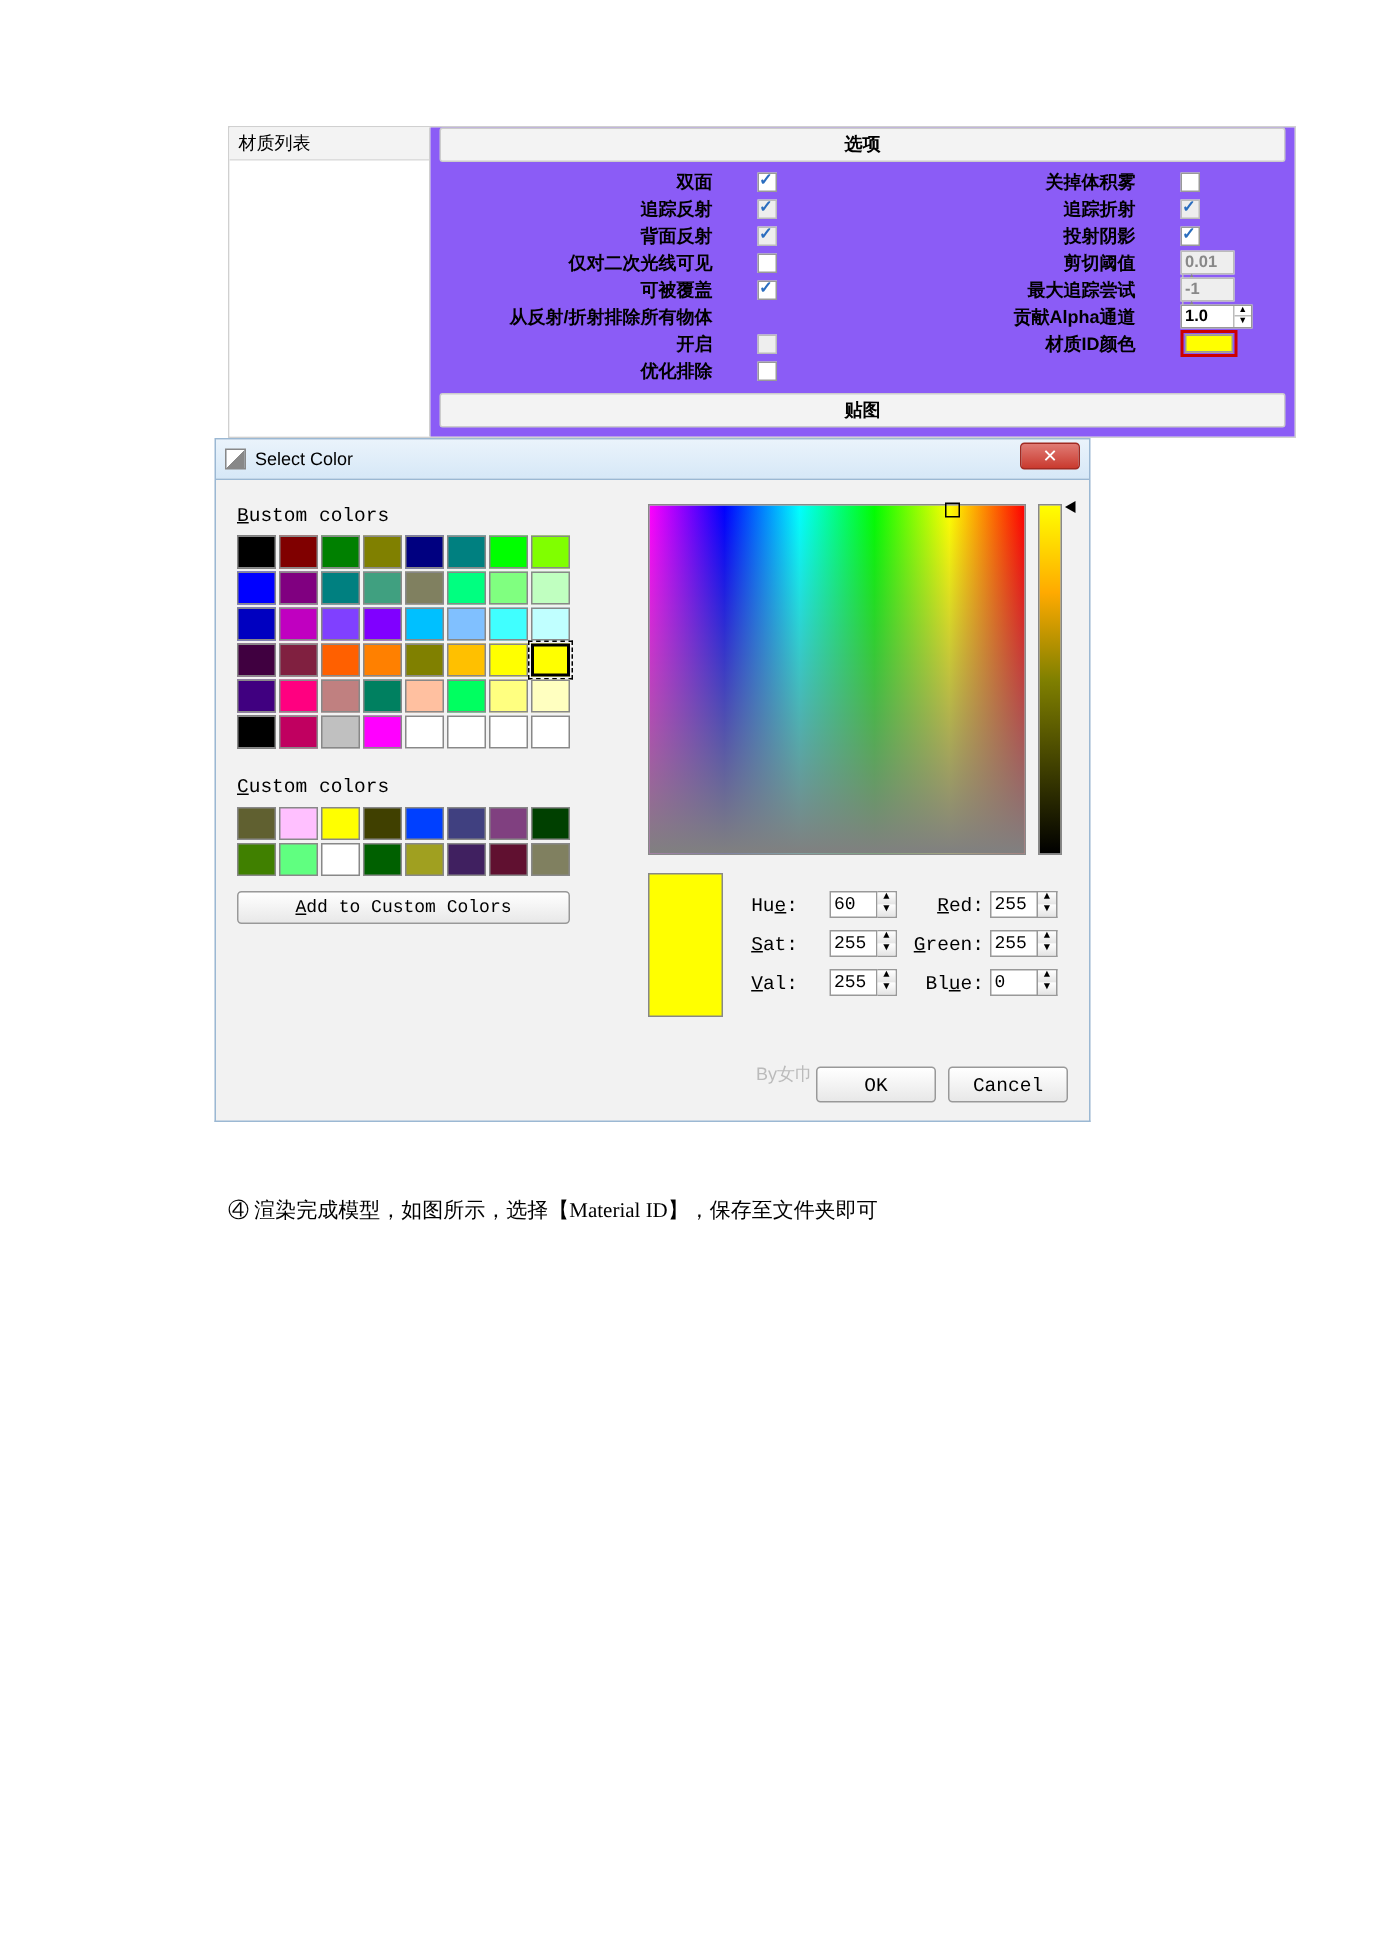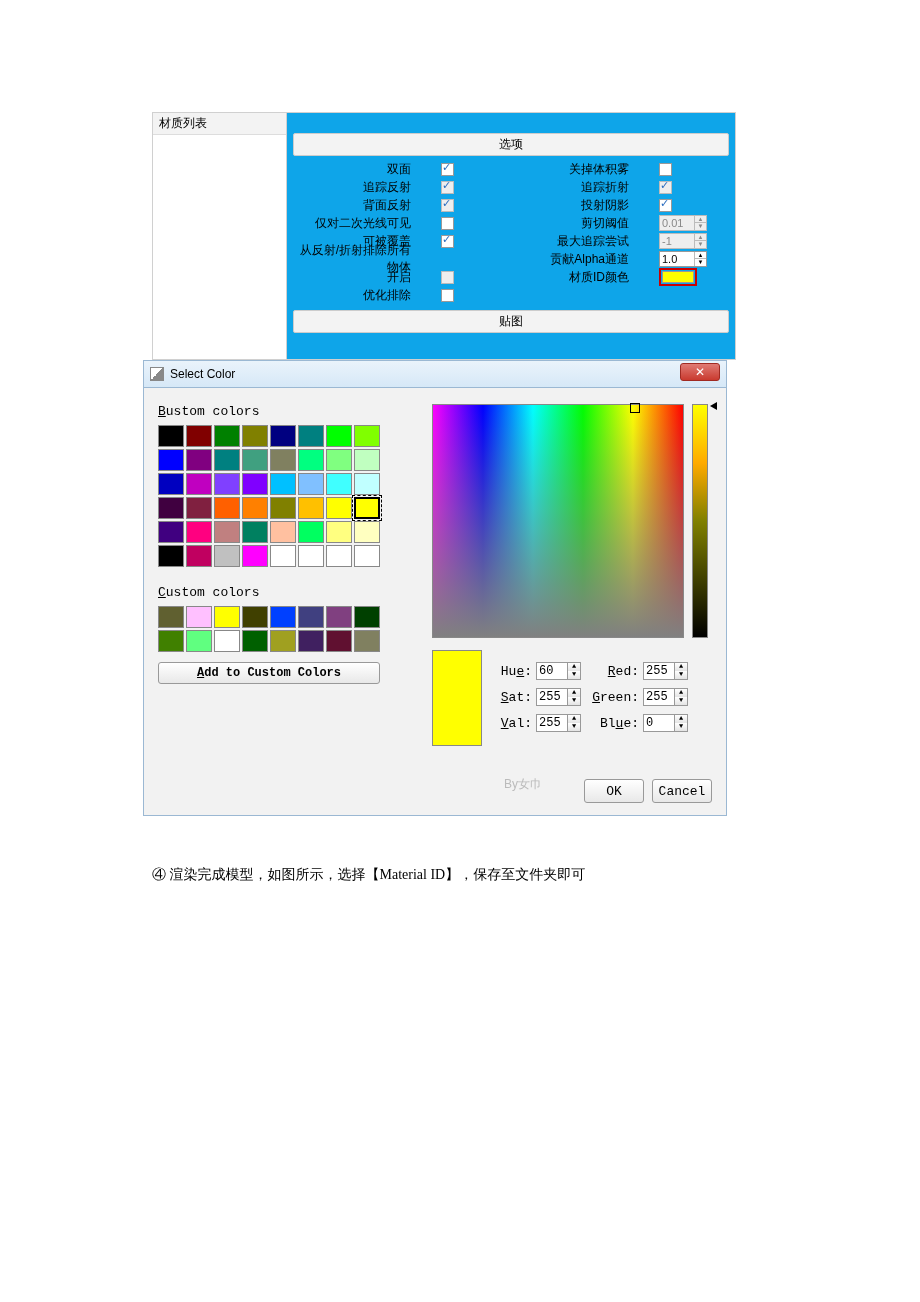--- a/index.html
+++ b/index.html
@@ -1,45 +1,45 @@
 <!DOCTYPE html>
 <html><head>
   <meta charset="utf-8">
   <style>
     * { box-sizing: border-box; margin: 0; padding: 0; }
     body { font-family: "Microsoft YaHei", SimSun, Arial, sans-serif; font-size: 12px; background: #fff; width: 920px; height: 1302px; }
 
     .page { padding: 4px 0; }
 
     
-    .mat-panel { display: flex; background: #f0f0f0; margin: 108px 0 0 152px; width: 584px; border: 1px solid #d0d0d0; }
+    .mat-panel { display: flex; background: #f0f0f0; margin: 80px 0 0 152px; width: 712px; border: 1px solid #d0d0d0; }
     .mat-left { width: 134px; background: #fff; border-right: 1px solid #d0d0d0; }
     .mat-left-hdr { background: #f3f3f3; padding: 2px 6px; border-bottom: 1px solid #ddd; font-size: 12px; }
     .mat-tree { padding: 2px 4px; }
     .tree-root { font-size: 12px; padding: 1px 2px; text-decoration: underline; }
     .tree-arrow { display:inline-block; width:0;height:0; border-top:4px solid #333; border-left:4px solid transparent; border-right:4px solid transparent; margin-right:3px; vertical-align:middle; }
     .tree-children { border: 2px solid #c00; padding: 1px 0; margin-top:1px; }
     .tree-item { font-size: 12px; padding: 1px 2px 1px 14px; white-space: nowrap; position:relative; }
     .tree-item::before { content:""; position:absolute; left:4px; top:5px; width:0;height:0; border-left:4px solid #888; border-top:3px solid transparent; border-bottom:3px solid transparent; }
     .tree-item.sel { background: #cde8ff; }
 
-    .mat-right { flex: 1; background: #0ea5e9; padding: 20px 6px; position:relative; }
+    .mat-right { flex: 1; background: #8b5cf6; padding: 0 6px; position:relative;font-weight:bold; }
     .fs { margin-bottom: 6px; }
     .fs-title { text-align: center; font-size: 12px; padding: 2px; border: 1px solid #ccc; background:#f3f3f3; border-radius:2px; cursor: default; }
     .opts { display: flex; gap: 0; margin-top: 4px; }
     .opt-col { flex: 1; }
     .opt-row { display: flex; align-items: center; height: 18px; font-size: 12px; }
     .opt-lbl { flex: 1; text-align: right; padding-right: 30px; }
     .opt-ctl { width: 70px; display:flex; justify-content:flex-start; }
     .cb { width: 13px; height: 13px; border: 1px solid #999; background: #fff; display:inline-block; position:relative; }
     .cb.on::after { content:"✓"; position:absolute; left:0; top:-3px; font-size:11px; color:#2a6dbf; }
     .cb.dis { background:#eee; border-color:#bbb; }
 
     .spin { display: inline-flex; border:1px solid #999; height:16px; background:#fff; }
-    .spin.dis { background:#eee; color:#888; border-color:#bbb; }
+    .spin.dis { background:#eee; color:#888; border-color:#bbb;flex-direction:column; }
     .spin-val { width: 34px; font-size:11px; padding:0 2px; line-height:14px; }
     .spin-btns { display:flex; flex-direction:column; width:12px; border-left:1px solid #bbb;}
     .sp-b { height:7px; font-size:6px; line-height:6px; text-align:center; border-bottom:1px solid #bbb; cursor:pointer; }
     .sp-b:last-child { border-bottom:none; }
 
     .swatch-box { border:2px solid #c00; padding:1px; display:inline-block; }
     .swatch { width:32px; height:12px; background:#ff0; border:1px solid #999; display:block; }
 
     
     .cp-wrap { margin: 0 0 0 143px; width:584px; }
@@ -51,47 +51,47 @@
     .cp-body { background:#f2f2f2; border:1px solid #9bb8d3; border-top:none; padding:16px 14px 12px; position:relative; height:428px; }
 
     .bc-label { font-family: "Courier New", monospace; font-size:13px; margin-bottom:6px; }
     .swatch-grid { display:grid; grid-template-columns: repeat(8,26px); gap:2px; }
     .sw { width:26px; height:22px; border:1px solid #888; cursor:pointer; }
     .sw.selected { outline:1px dashed #000; outline-offset:1px; border:2px solid #000; }
 
     .cc-label { font-family:"Courier New",monospace; font-size:13px; margin:18px 0 6px; }
     .cc-grid { display:grid; grid-template-columns: repeat(8,26px); gap:2px; margin-bottom:10px; }
 
-    .addcc { width: 222px; height:22px; font-family:"Courier New",monospace; font-size:12px; background:linear-gradient(#fff,#e8e8e8); border:1px solid #999; border-radius:3px; cursor:pointer;font-weight:bold; }
+    .addcc { width: 222px; height:22px; font-family:"Courier New",monospace; font-size:12px; background:linear-gradient(#fff,#e8e8e8); border:1px solid #999; border-radius:3px; cursor:pointer; }
 
     .sv-panel { position:absolute; left:288px; top:16px; width:252px; height:234px; border:1px solid #888;
       background:
         linear-gradient(to top, rgba(128,128,128,1), rgba(128,128,128,0)),
         linear-gradient(to right, #ff00ff,#8000ff,#0000ff,#0080ff,#00ffff,#00ff80,#00ff00,#80ff00,#ffff00,#ff8000,#ff0000);
       cursor: crosshair;
     }
     .sv-cursor { position:absolute; width:10px; height:10px; border:1px solid #000; transform:translate(-50%,-50%); }
 
     .hue-strip { position:absolute; left:548px; top:16px; width:16px; height:234px; border:1px solid #888;
       background: linear-gradient(to bottom,#ffff00,#ffaa00,#808000,#404000,#000000);
     }
     .hue-ptr { position:absolute; left:566px; top:14px; width:0;height:0; border-right:7px solid #000; border-top:4px solid transparent; border-bottom:4px solid transparent; }
 
     .cur-color { position:absolute; left:288px; top:262px; width:50px; height:96px; border:1px solid #888; background:#ffff00; }
 
     .num-grid { position:absolute; left:350px; top:270px; font-family:"Courier New",monospace; font-size:13px; }
     .num-row { display:flex; align-items:center; height:26px; }
-    .num-lbl { width:38px; text-align:right; margin-right:4px; }
+    .num-lbl { width:38px; text-align:right; margin-right:21px; }
     .num-in { width:32px; height:18px; border:1px solid #999; background:#fff; padding:0 2px; font-family:"Courier New",monospace; font-size:12px; }
     .num-spin { width:13px; height:18px; display:flex; flex-direction:column; border:1px solid #999; border-left:none; margin-right:10px;}
     .ns-b { flex:1; font-size:7px; text-align:center; line-height:7px; background:linear-gradient(#fff,#e4e4e4); cursor:pointer; }
     .num-lbl2 { width:48px; text-align:right; margin-right:4px; }
 
     .btn-row { position:absolute; right:14px; bottom:12px; display:flex; gap:8px; }
-    .dlg-btn { width:60px; height:24px; font-family:"Courier New",monospace; font-size:13px; background:linear-gradient(#fff,#e8e8e8); border:1px solid #999; border-radius:3px; cursor:pointer; }
+    .dlg-btn { width:80px; height:24px; font-family:"Courier New",monospace; font-size:13px; background:linear-gradient(#fff,#e8e8e8); border:1px solid #999; border-radius:3px; cursor:pointer; }
 
     .watermark1 { position:absolute; left:120px; top:190px; font-size:42px; color:rgba(180,180,180,0.5); font-family:Arial; pointer-events:none; letter-spacing:1px;}
     .watermark2 { position:absolute; left:360px; bottom:22px; font-size:12px; color:rgba(150,150,150,0.6); pointer-events:none; }
 
     
     .caption { margin: 50px 0 0 152px; font-family: SimSun, serif; font-size: 14px; }
   </style>
 </head>
 <body>
 

